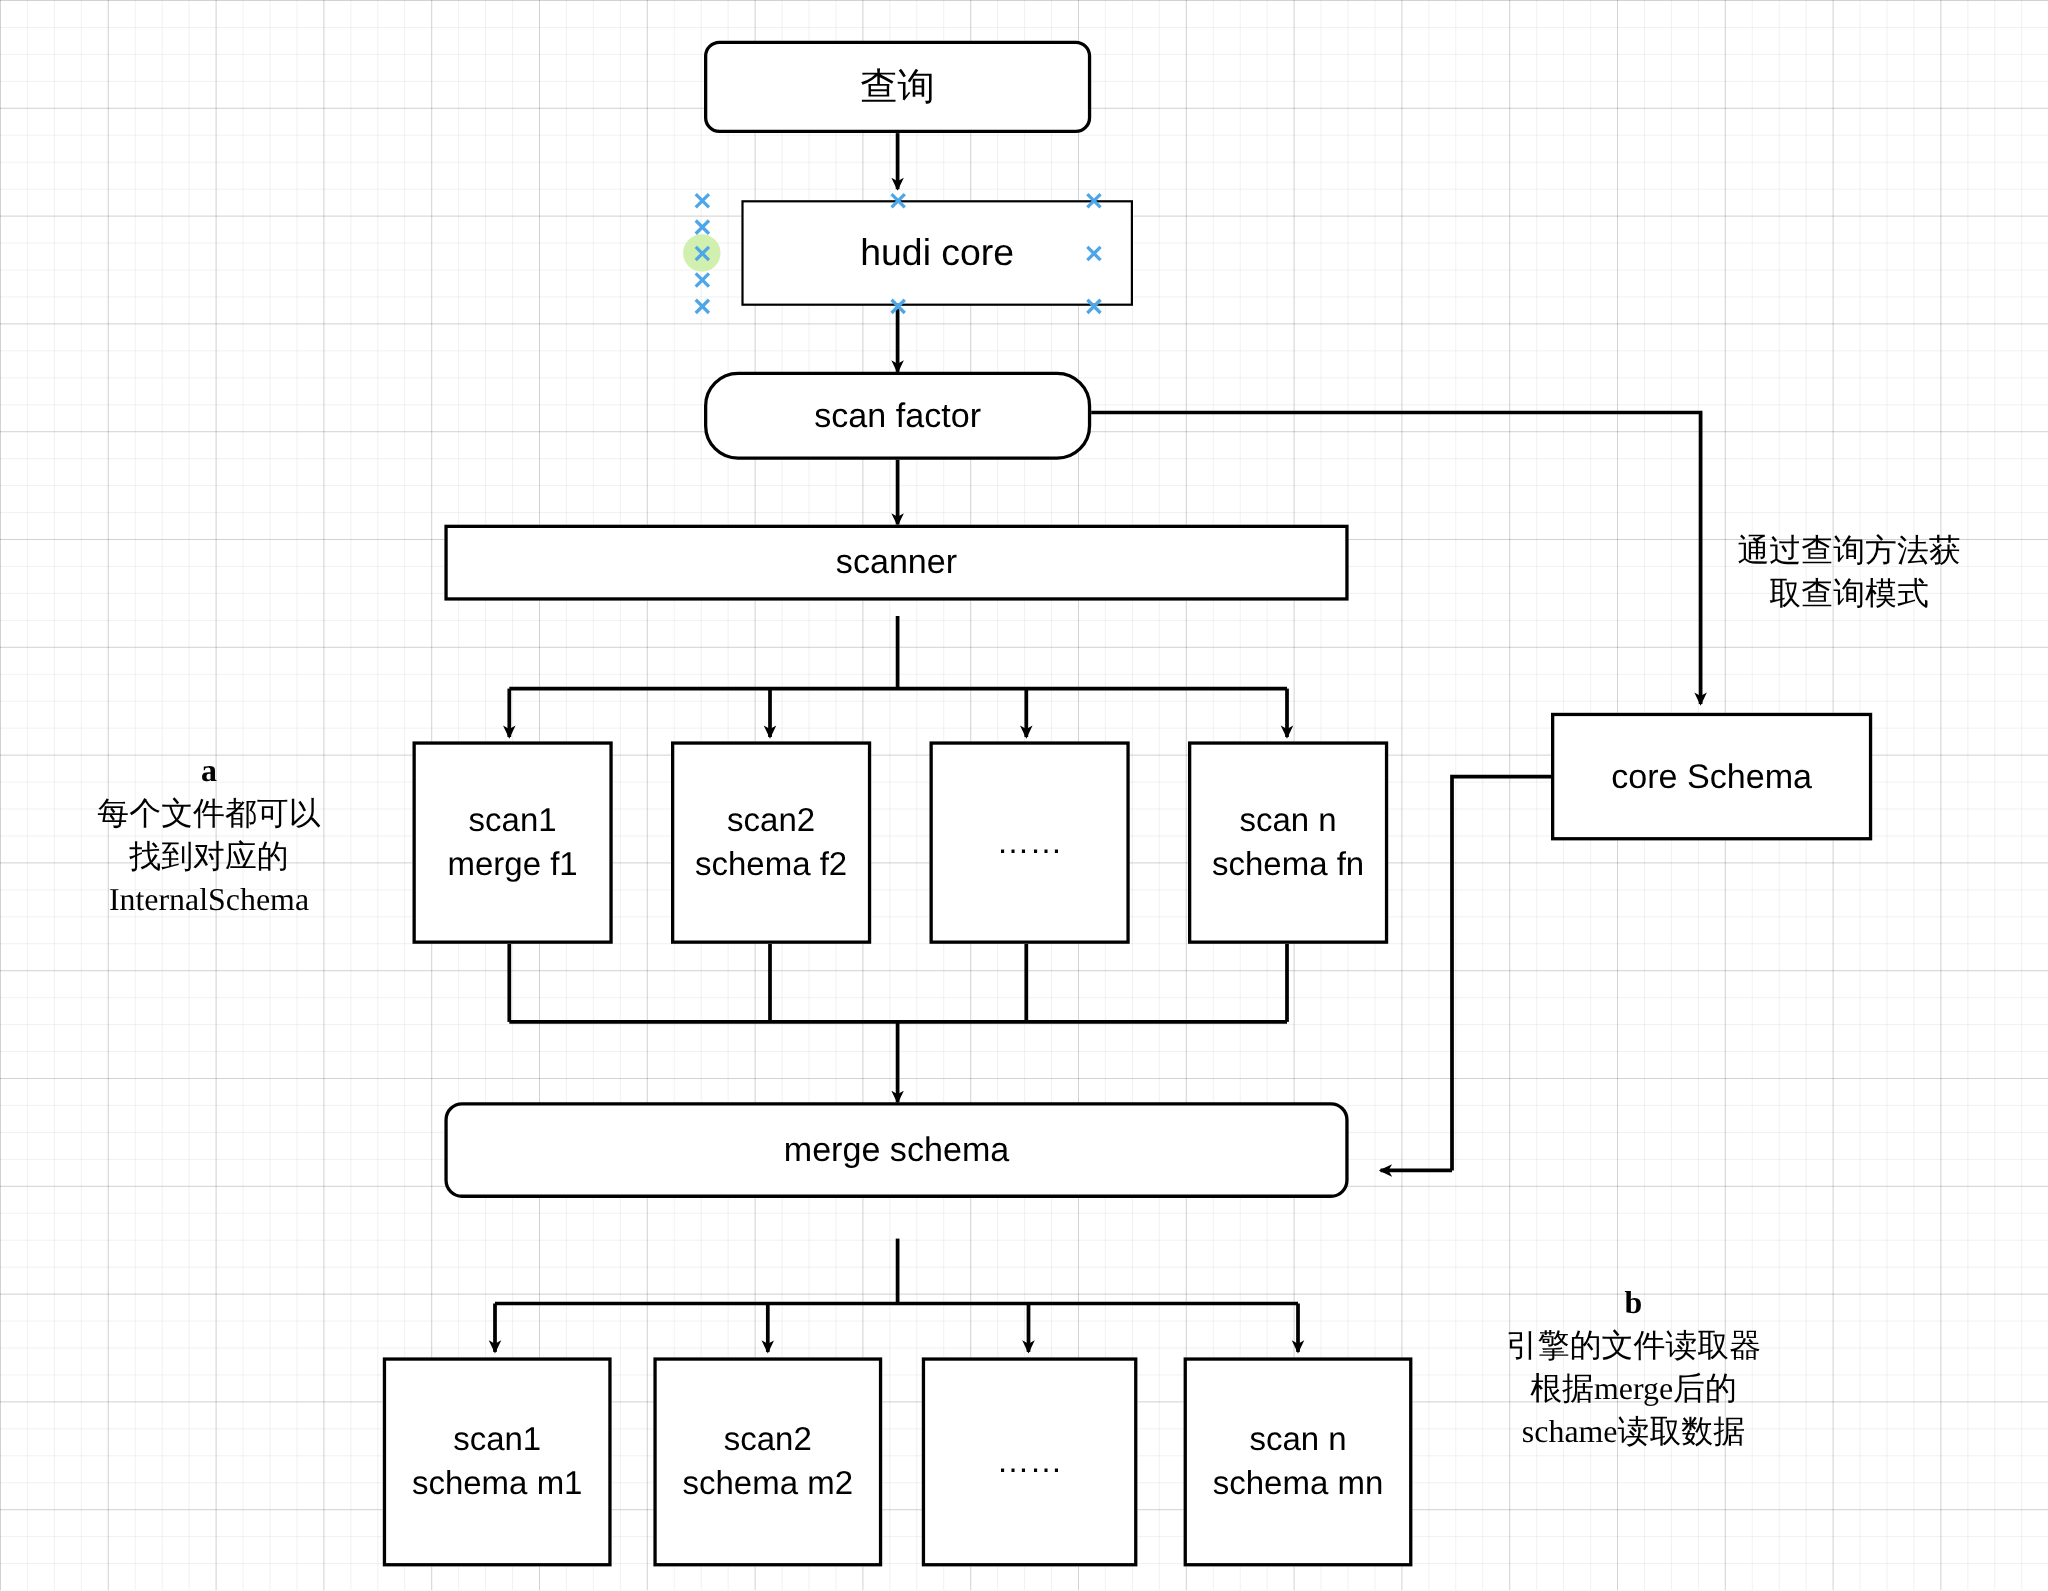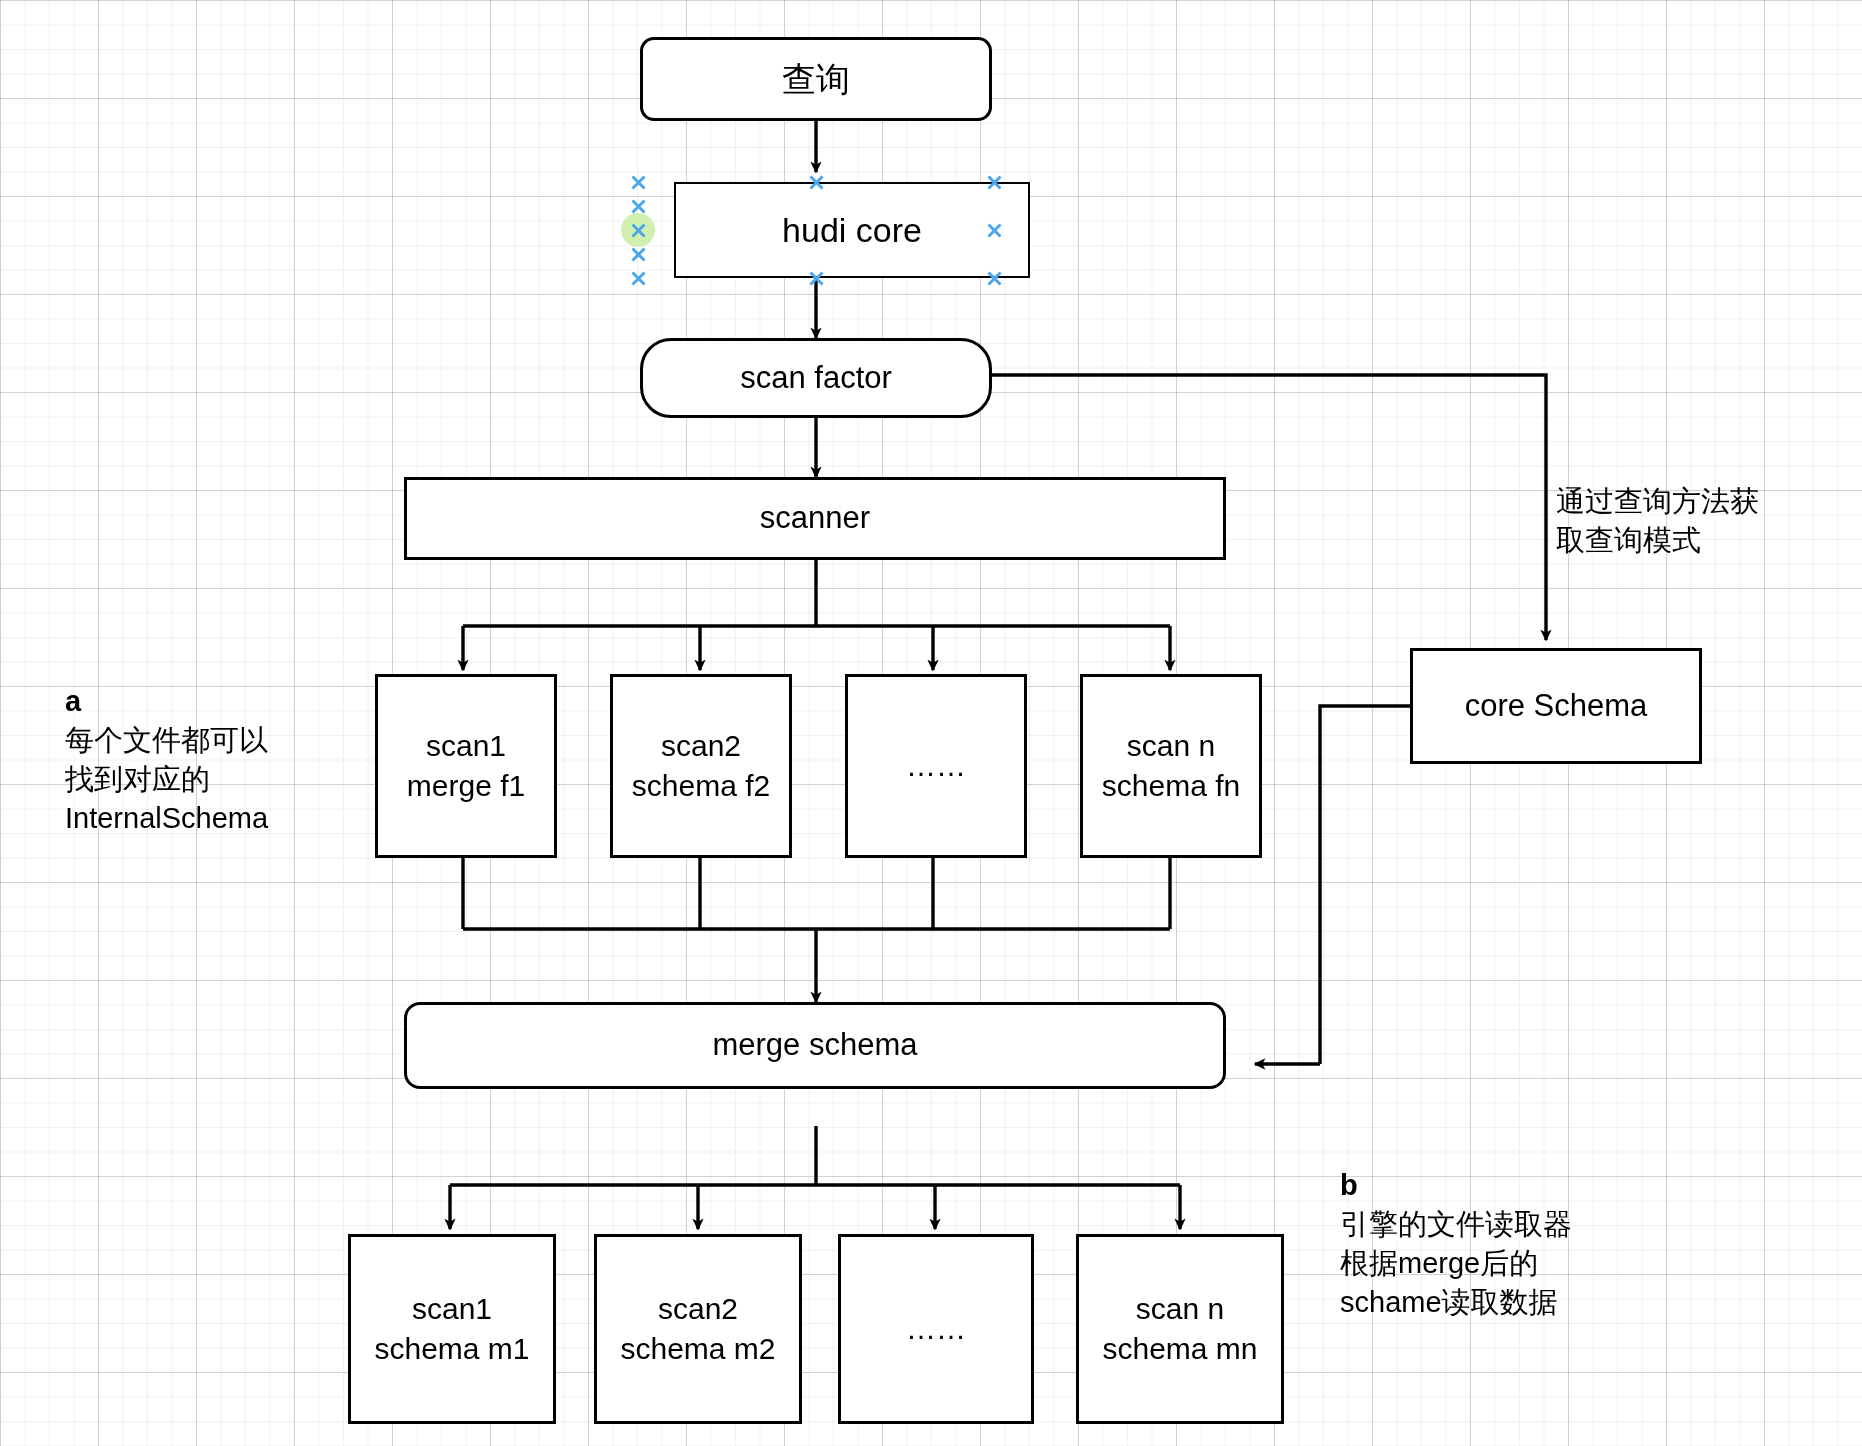--- a/index.html
+++ b/index.html
@@ -37,25 +37,26 @@
   }
   .node .lbl { display: block; }
   .rounded { border-radius: 14px; }
   .sel {
     border: 2px solid #000000;
     z-index: 4;
     margin-left: 36px;
   }
   .label-block {
     position: absolute;
-    text-align: left;
+    text-align: center;
     color: #000000;
     line-height: 1.34;
     z-index: 5;
     white-space: nowrap;
+    font-family: Liberation Serif, serif;
   }
   .label-block .tag {
     font-weight: bold;
     display: block;
   }
   .label-block .ln { display: block; }
   svg.wires {
     position: absolute;
     left: 0; top: 0;
     width: 1862px;
@@ -167,21 +168,21 @@
   <div class="handle" style="left:638px; top:254px;"></div>
   <div class="handle" style="left:994px; top:230px;"></div>
   <div class="handle" style="left:638px; top:278px;"></div>
   <div class="handle" style="left:816px; top:278px;"></div>
   <div class="handle" style="left:994px; top:278px;"></div>
 
   <div class="node fs-31" style="left:640px; top:338px; width:352px; height:80px;border-radius:31px;">
     <span class="lbl">scan factor</span>
   </div>
 
-  <div class="node fs-31" style="left:404px; top:477px; width:822px; height:83px;">
+  <div class="node fs-31" style="left:404px; top:477px; width:822px; height:69px;">
     <span class="lbl">scanner</span>
   </div>
 
   <div class="node fs-31" style="left:1410px; top:648px; width:292px; height:116px;">
     <span class="lbl">core Schema</span>
   </div>
 
   <div class="node fs-30" style="left:375px; top:674px; width:182px; height:184px;">
     <div>
       <span class="lbl">scan1</span>

